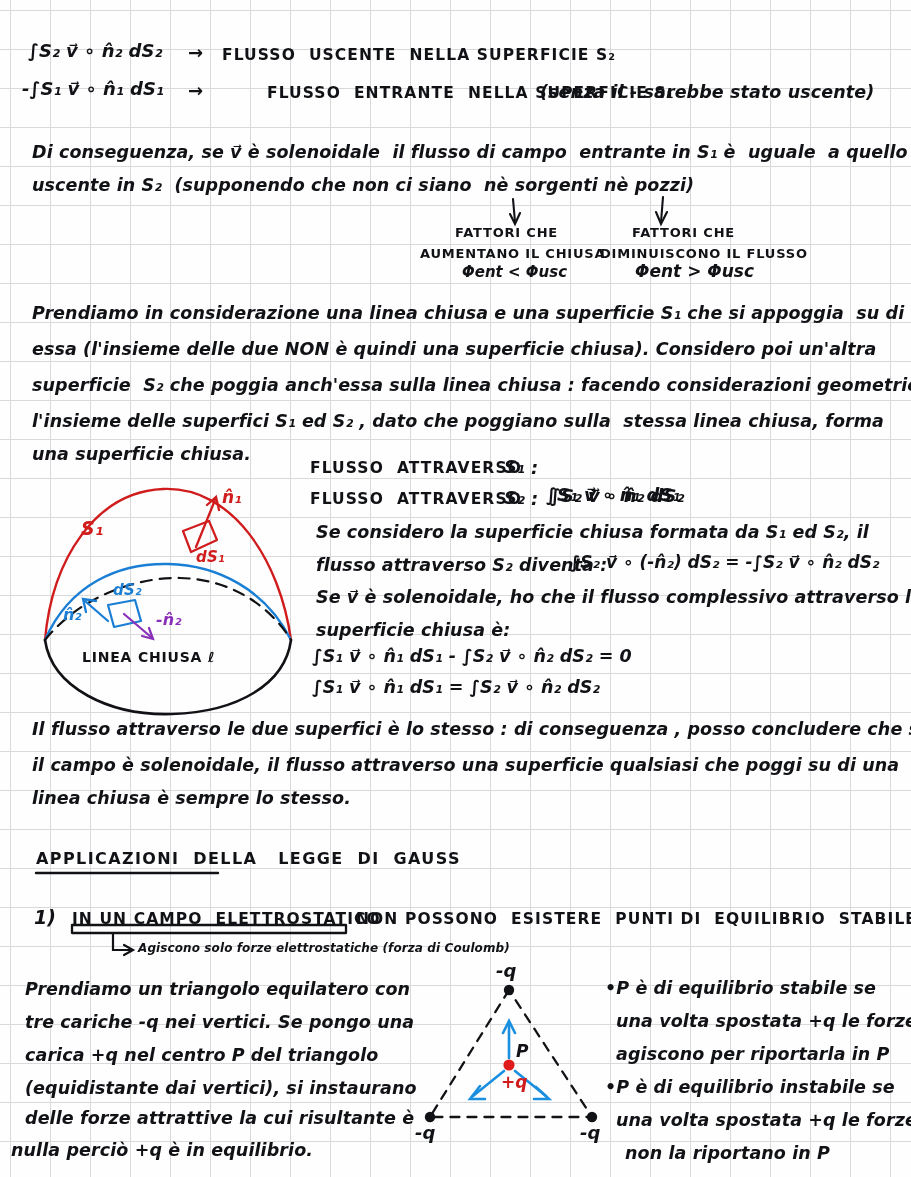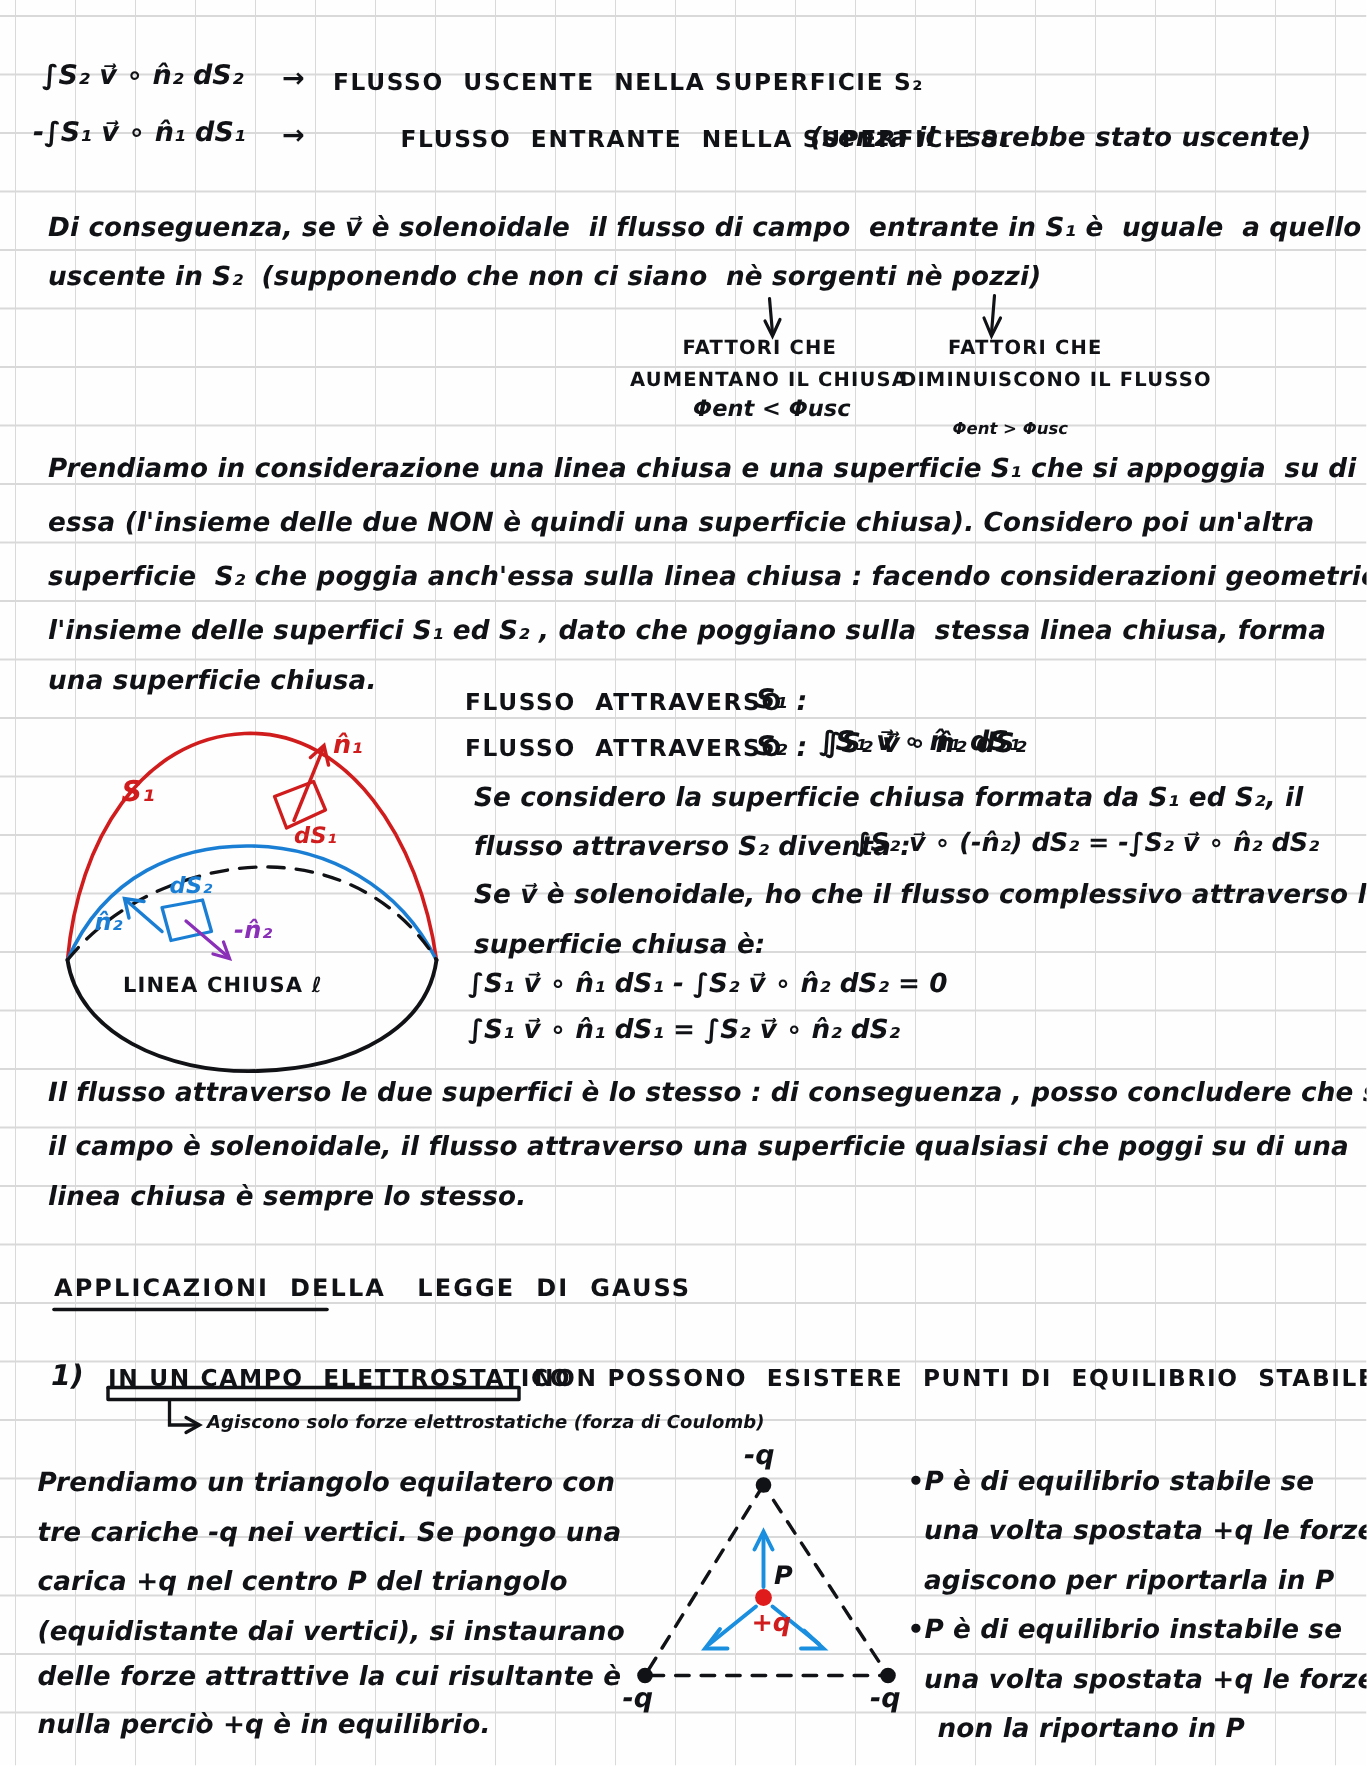--- a/index.html
+++ b/index.html
@@ -153,21 +153,21 @@
 
 <div class="hw body-txt" style="left:32px;top:144px;">Di conseguenza, se v⃗ è solenoidale  il flusso di campo  entrante in S₁ è  uguale  a quello</div>
 <div class="hw body-txt" style="left:32px;top:177px;">uscente in S₂  (supponendo che non ci siano  nè sorgenti nè pozzi)</div>
 
 <div class="hw caps-sm" style="left:455px;top:226px;">FATTORI CHE</div>
 <div class="hw caps-sm" style="left:420px;top:247px;">AUMENTANO IL CHIUSA</div>
 <div class="hw math" style="left:462px;top:265px;font-size:15px;">Φent &lt; Φusc</div>
 
 <div class="hw caps-sm" style="left:632px;top:226px;">FATTORI CHE</div>
 <div class="hw caps-sm" style="left:600px;top:247px;">DIMINUISCONO IL FLUSSO</div>
-<div class="hw math" style="left:635px;top:280px;font-size:11px;">Φent &gt; Φusc</div>
+<div class="hw math" style="left:635px;top:263px;font-size:17px;">Φent &gt; Φusc</div>
 
 <div class="hw body-txt" style="left:32px;top:305px;">Prendiamo in considerazione una linea chiusa e una superficie S₁ che si appoggia  su di</div>
 <div class="hw body-txt" style="left:32px;top:341px;">essa (l'insieme delle due NON è quindi una superficie chiusa). Considero poi un'altra</div>
 <div class="hw body-txt" style="left:32px;top:377px;">superficie  S₂ che poggia anch'essa sulla linea chiusa : facendo considerazioni geometriche,</div>
 <div class="hw body-txt" style="left:32px;top:413px;">l'insieme delle superfici S₁ ed S₂ , dato che poggiano sulla  stessa linea chiusa, forma</div>
 <div class="hw body-txt" style="left:32px;top:446px;">una superficie chiusa.</div>
 
 <div class="hw red" style="left:81px;top:519px;font-size:19px;font-style:italic;">S₁</div>
 <div class="hw red" style="left:222px;top:489px;font-size:17px;font-style:italic;">n̂₁</div>
 <div class="hw red" style="left:196px;top:550px;font-size:15px;font-style:italic;">dS₁</div>
@@ -206,21 +206,21 @@
 <div class="hw math" style="left:34px;top:908px;font-size:19px;">1)</div>
 <div class="hw caps" style="left:72px;top:912px;">IN UN CAMPO  ELETTROSTATICO</div>
 <div class="hw caps" style="left:356px;top:912px;">NON POSSONO  ESISTERE  PUNTI DI  EQUILIBRIO  STABILE</div>
 <div class="hw body-txt" style="left:138px;top:942px;font-size:12px;">Agiscono solo forze elettrostatiche (forza di Coulomb)</div>
 
 <div class="hw body-txt" style="left:25px;top:981px;">Prendiamo un triangolo equilatero con</div>
 <div class="hw body-txt" style="left:25px;top:1014px;">tre cariche -q nei vertici. Se pongo una</div>
 <div class="hw body-txt" style="left:25px;top:1047px;">carica +q nel centro P del triangolo</div>
 <div class="hw body-txt" style="left:25px;top:1080px;">(equidistante dai vertici), si instaurano</div>
 <div class="hw body-txt" style="left:25px;top:1110px;">delle forze attrattive la cui risultante è</div>
-<div class="hw body-txt" style="left:25px;top:1142px;text-align:right;">nulla perciò +q è in equilibrio.</div>
+<div class="hw body-txt" style="left:11px;top:1142px;text-align:right;">nulla perciò +q è in equilibrio.</div>
 
 <div class="hw math" style="left:496px;top:962px;font-size:18px;">-q</div>
 <div class="hw math" style="left:415px;top:1124px;font-size:18px;">-q</div>
 <div class="hw math" style="left:580px;top:1124px;font-size:18px;">-q</div>
 <div class="hw math" style="left:516px;top:1043px;font-size:17px;">P</div>
 <div class="hw math red" style="left:501px;top:1074px;font-size:17px;">+q</div>
 
 <div class="hw body-txt" style="left:605px;top:980px;"><span>•</span><span>P è di equilibrio stabile se</span></div>
 <div class="hw body-txt" style="left:616px;top:1013px;">una volta spostata +q le forze</div>
 <div class="hw body-txt" style="left:616px;top:1046px;">agiscono per riportarla in P</div>

